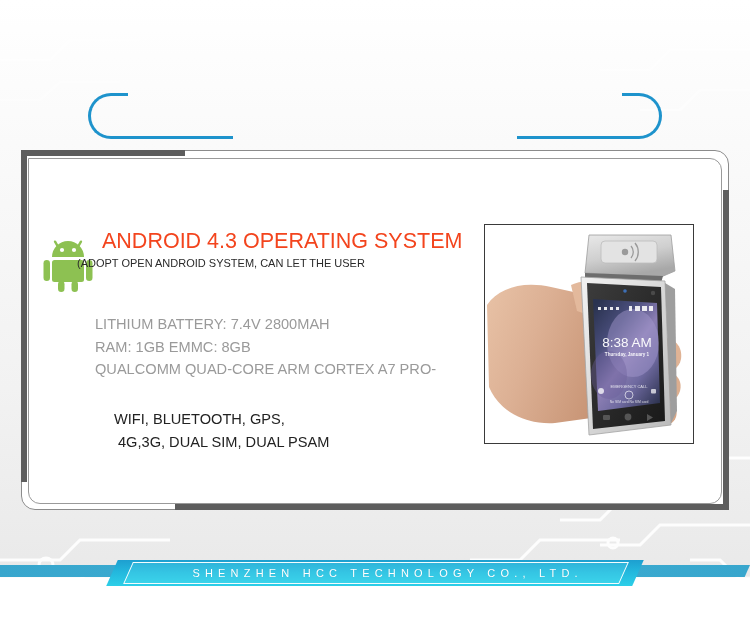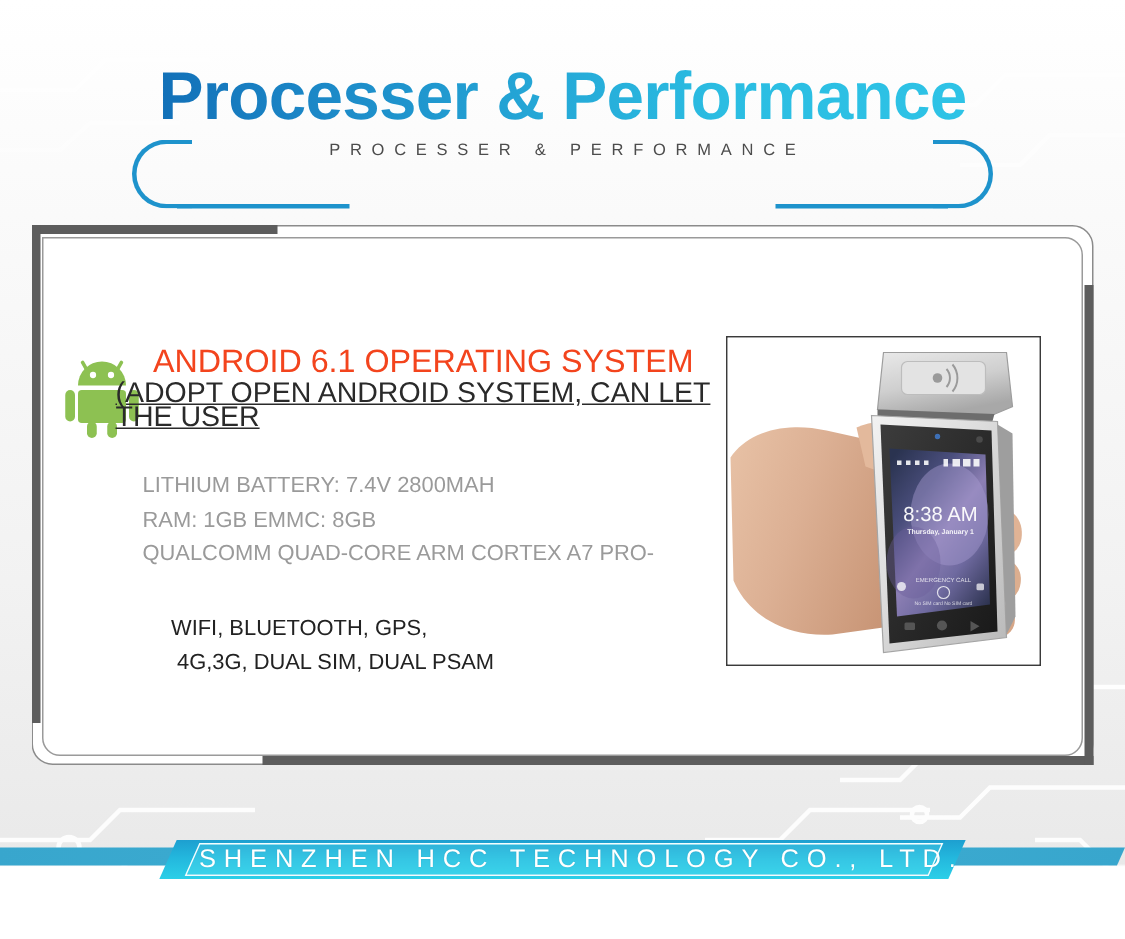--- a/index.html
+++ b/index.html
@@ -80,22 +80,22 @@
 
   
   #spec-block{ position:absolute; left:40px; top:228px; width:430px; }
   #android-icon{ position:absolute; left:0px; top:8px; width:56px; height:56px; }
   #headline-group{ position:absolute; left:62px; top:0px; width:376px; }
   #android-title{
     color:#f3441d; font-size:21.5px; font-weight:normal; letter-spacing:0px;
     line-height:26px; white-space:nowrap;
   }
   #android-sub{
-    color:#2a2a2a; font-size:19px; line-height:16px; margin-top:1px;
-    margin-left:-25px; width:400px;text-decoration:underline;
+    color:#2a2a2a; font-size:11px; line-height:16px; margin-top:1px;
+    margin-left:-25px; width:400px;
   }
   #specs{
     position:absolute; left:55px; top:85px; width:400px;
     color:#9a9a9a; font-size:14.6px; line-height:22.5px;
   }
   #connectivity{
     position:absolute; left:74px; top:180px; width:400px;
     color:#222222; font-size:14.6px; line-height:23px;
   }
   #connectivity .line2{ margin-left:4px; }
@@ -128,21 +128,21 @@
   }
   #footer-inner{
     position:absolute; left:128px; top:2px; width:496px; height:22px;
     border:1px solid rgba(255,255,255,0.95);
     background:linear-gradient(180deg,#2fb4da 0%, #35c6e4 50%, #3ad3ea 100%);
     transform:skewX(-24deg);
   }
   #footer-text{
     position:absolute; left:0; top:0; width:750px; height:26px;
     display:flex; align-items:center; justify-content:center;
-    color:#ffffff; font-size:17px; letter-spacing:5.2px; font-weight:normal;
+    color:#ffffff; font-size:11px; letter-spacing:5.2px; font-weight:normal;
     text-indent:5.2px;
     text-shadow:0 0 1px rgba(0,0,0,.12);
     padding-left:20px;
   }
 </style>
 </head>
 <body>
 
 <div id="page">
 
@@ -178,24 +178,20 @@
 
     <div id="bracket-left" class="bracket">
       <div class="arc"></div>
         <div class="bar"></div>
     </div>
     <div id="bracket-right" class="bracket">
       <div class="arc"></div>
         <div class="bar"></div>
     </div>
 
-    <div id="title-wrap">
-      <div id="main-title">Processer &amp; Performance</div>
-      <div id="sub-title">PROCESSER &amp; PERFORMANCE</div>
-    </div>
   </div>
 
   <div id="card-outer"></div>
   <div id="card-inner"></div>
   <div id="accent-top"></div>
   <div id="accent-left"></div>
   <div id="accent-bottom"></div>
   <div id="accent-right"></div>
 
   <div id="spec-block">
@@ -215,21 +211,21 @@
 
         <rect x="18" y="45" width="6.5" height="11" rx="3.25"></rect>
         <rect x="31.5" y="45" width="6.5" height="11" rx="3.25"></rect>
       </g>
 
       <circle cx="22" cy="14" r="2.1" fill="#ffffff"></circle>
       <circle cx="34" cy="14" r="2.1" fill="#ffffff"></circle>
     </svg>
 
     <div id="headline-group">
-      <div id="android-title">ANDROID 6.1 OPERATING SYSTEM</div>
+      <div id="android-title">ANDROID 4.3 OPERATING SYSTEM</div>
       <div id="android-sub">
         <div>(ADOPT OPEN ANDROID SYSTEM, CAN LET THE USER</div>
       </div>
     </div>
 
     <div id="specs">
       <div>LITHIUM BATTERY: 7.4V 2800MAH</div>
       <div>RAM: 1GB EMMC: 8GB</div>
       <div>QUALCOMM QUAD-CORE ARM CORTEX A7 PRO-</div>
     </div>

